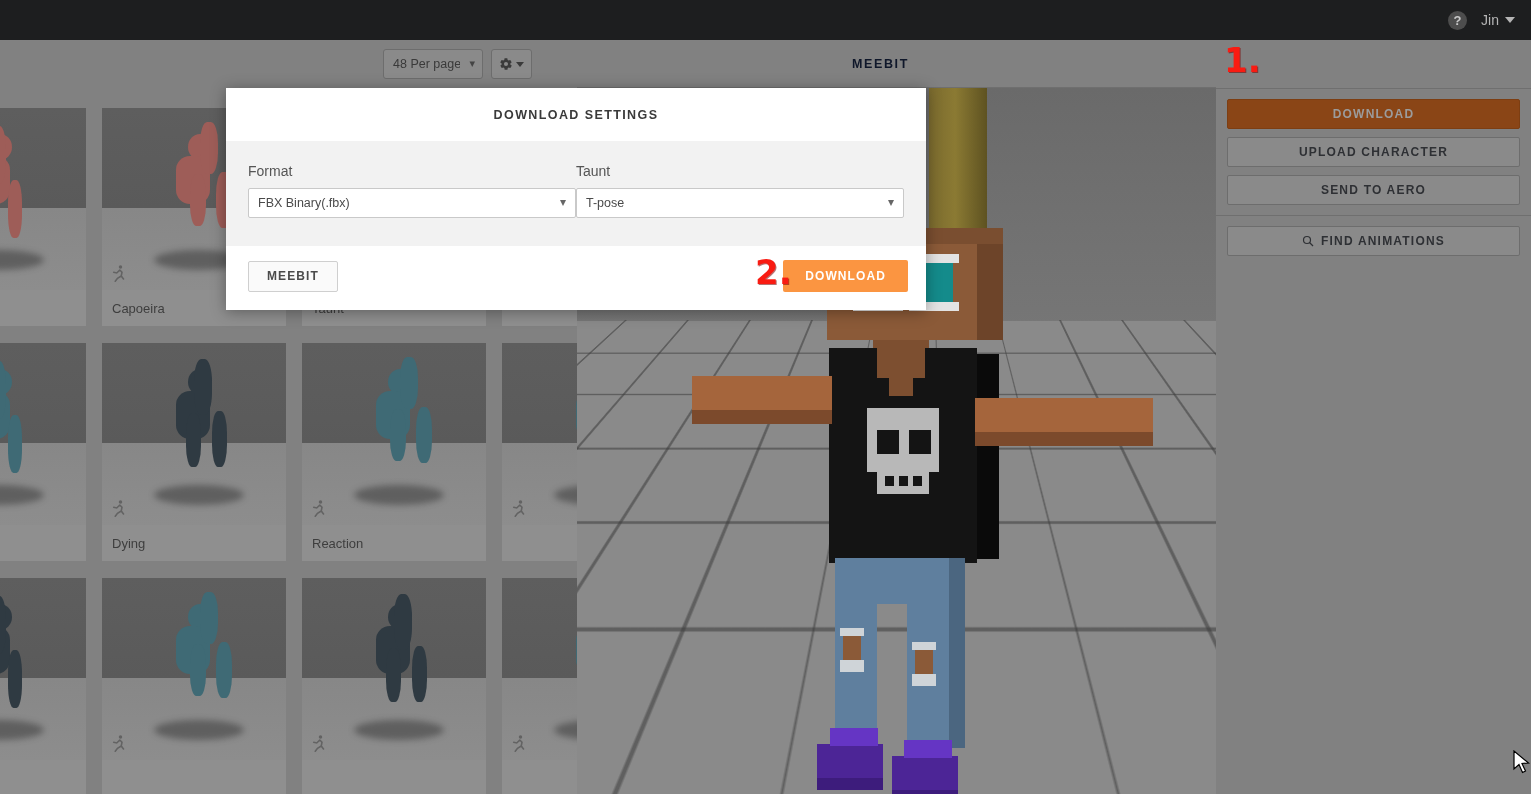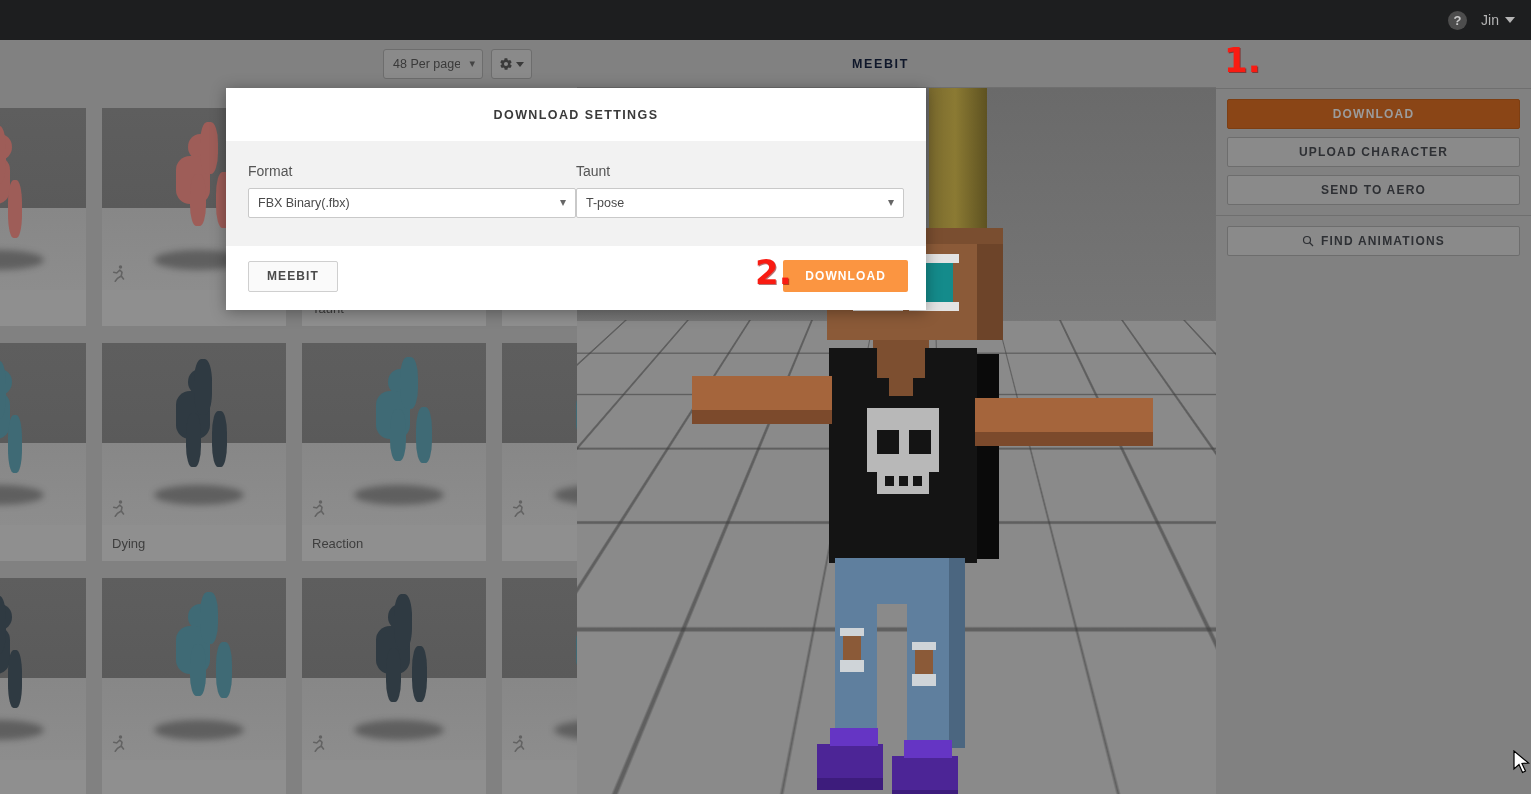--- a/index.html
+++ b/index.html
@@ -306,20 +306,21 @@
                 <div class="limb" style="left: 74px; top: 48px; width: 34px; height: 48px; border-radius: 14px; background: rgb(158, 93, 88);"></div>
                 <div class="limb" style="left: 98px; top: 14px; width: 18px; height: 52px; background: rgb(158, 93, 88);"></div>
                 <div class="limb" style="left: 88px; top: 66px; width: 16px; height: 52px; background: rgb(158, 93, 88);"></div>
                 <div class="limb" style="left: 114px; top: 64px; width: 16px; height: 56px; background: rgb(158, 93, 88);"></div>
               </div>
               <div class="run-badge"><svg viewBox="0 0 24 24" width="18" height="18">
                   <circle cx="14" cy="4" r="2.3" fill="#4a4a4a"></circle>
                   <path d="M13 8 L9 12 L5 11 M13 8 L16 11 L15 16 L18 20 M15 16 L10 19 L7 23" stroke="#4a4a4a" stroke-width="2.1" fill="none" stroke-linecap="round"></path>
                 </svg></div>
             </div>
+            <div class="card-label">Capoeira</div>
           </div>
           <div class="card">
             <div class="card-thumb">
               <div class="thumb-shadow" style="left: 52px; top: 142px; width: 90px; height: 20px;"></div>
               <div class="mann" style="left: 0px; top: 0px; width: 184px; height: 182px;">
                 <div class="limb" style="left: 86px; top: 26px; width: 24px; height: 26px; border-radius: 50%; background: rgb(158, 93, 88);"></div>
                 <div class="limb" style="left: 74px; top: 48px; width: 34px; height: 48px; border-radius: 14px; background: rgb(158, 93, 88);"></div>
                 <div class="limb" style="left: 92px; top: 16px; width: 18px; height: 56px; background: rgb(158, 93, 88);"></div>
                 <div class="limb" style="left: 84px; top: 70px; width: 15px; height: 54px; background: rgb(158, 93, 88);"></div>
                 <div class="limb" style="left: 110px; top: 68px; width: 15px; height: 56px; background: rgb(158, 93, 88);"></div>

